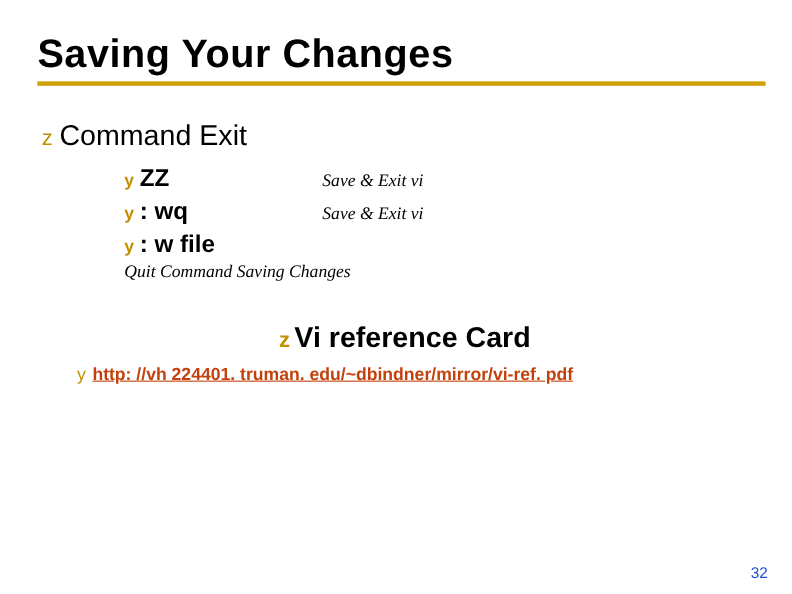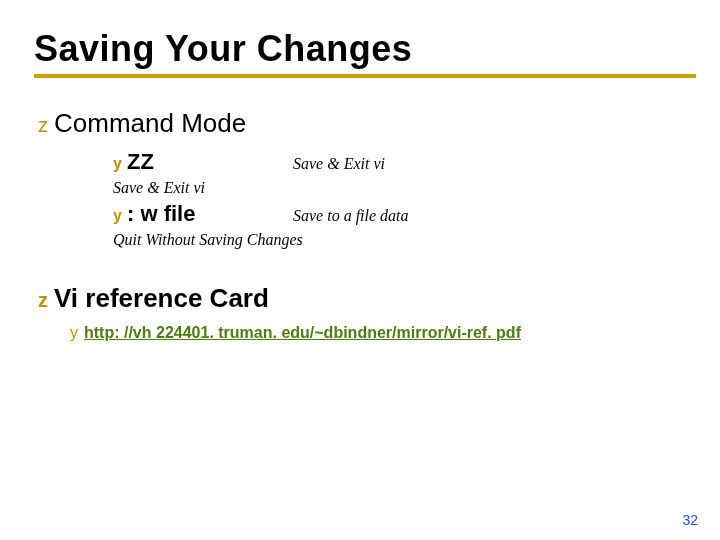--- a/index.html
+++ b/index.html
@@ -47,21 +47,21 @@
     font-size: 16px;
     vertical-align: baseline;
     margin-right: 2px;
   }
   .level1 {
     font-size: 26px;
     color: #000;
     margin-left: 4px;
     margin-bottom: 10px;
   }
-  .level1.bold { font-weight: bold; }
+  .level1.bold { font-weight: bold; text-align: center; }
   .cmd-table {
     margin-left: 36px;
     margin-bottom: 34px;
   }
   .cmd-row {
     display: flex;
     align-items: baseline;
     margin-bottom: 4px;
     font-size: 22px;
     margin-left: 43px;
@@ -79,21 +79,21 @@
   }
   .ref-section {
     margin-top: 10px;
   }
   .link-row {
     margin-left: 36px;
     margin-top: 6px;
     font-size: 16px;
   }
   .link {
-    color: #4d7c0f;
+    color: #c2410c;
     text-decoration: underline;
     font-weight: bold;
     font-family: Arial, sans-serif;
   }
   .page-num {
     position: absolute;
     bottom: 12px;
     right: 22px;
     font-size: 14px;
     color: #1d4ed8;
@@ -101,37 +101,37 @@
 </style>
 </head>
 <body>
 
 <div class="slide">
 
   <div class="title">Saving Your Changes</div>
   <div class="title-underline"></div>
 
   <div class="level1">
-    <span class="bullet-z">z</span><span>Command Mode</span>
+    <span class="bullet-z">z</span><span>Command Exit</span>
   </div>
 
   <div class="cmd-table">
     <div class="cmd-row">
       <div class="cmd"><span class="bullet-y">y</span><span>ZZ</span></div>
       <div class="cmd-desc">Save &amp; Exit vi</div>
     </div>
     <div class="cmd-row">
+      <div class="cmd"><span class="bullet-y">y</span><span>: wq</span></div>
       <div class="cmd-desc">Save &amp; Exit vi</div>
     </div>
     <div class="cmd-row">
       <div class="cmd"><span class="bullet-y">y</span><span>: w file</span></div>
-      <div class="cmd-desc">Save to a file data</div>
     </div>
     <div class="cmd-row">
-      <div class="cmd-desc">Quit Without Saving Changes</div>
+      <div class="cmd-desc">Quit Command Saving Changes</div>
     </div>
   </div>
 
   <div class="ref-section">
     <div class="level1 bold">
       <span class="bullet-z">z</span><span>Vi reference Card</span>
     </div>
     <div class="link-row">
       <span class="bullet-y">y</span><a href="#" class="link">http: //vh 224401. truman. edu/~dbindner/mirror/vi-ref. pdf</a>
     </div>

